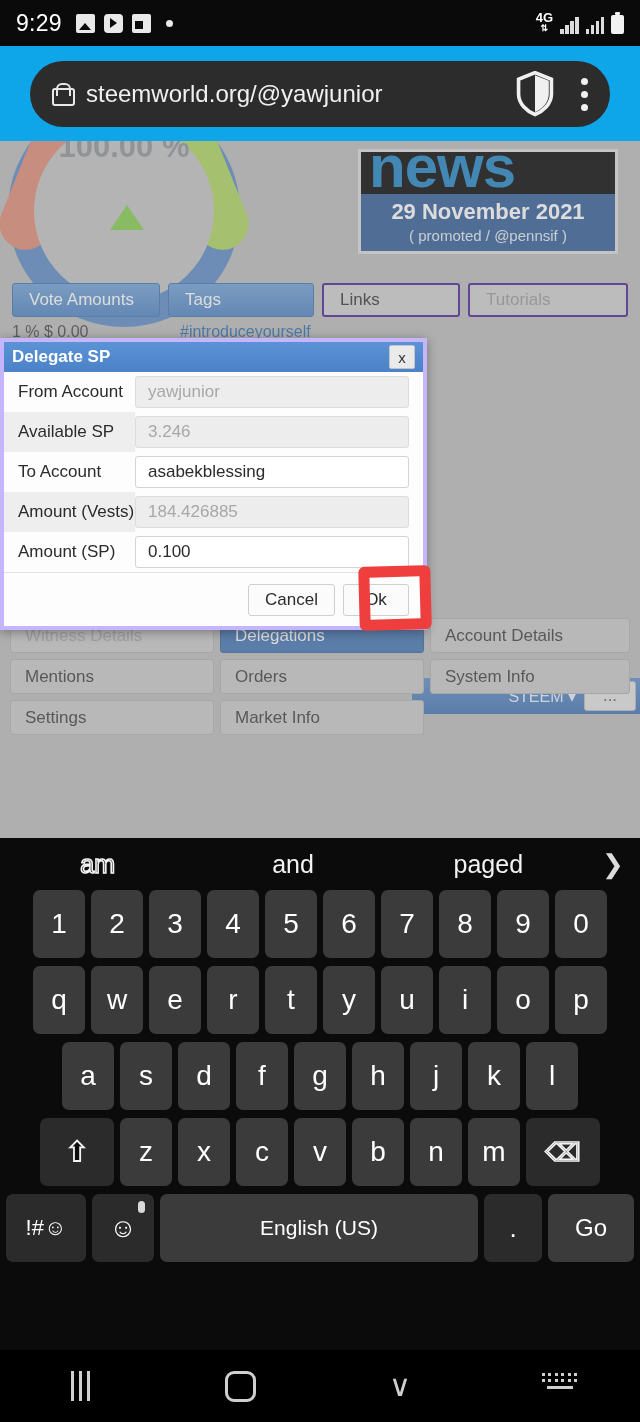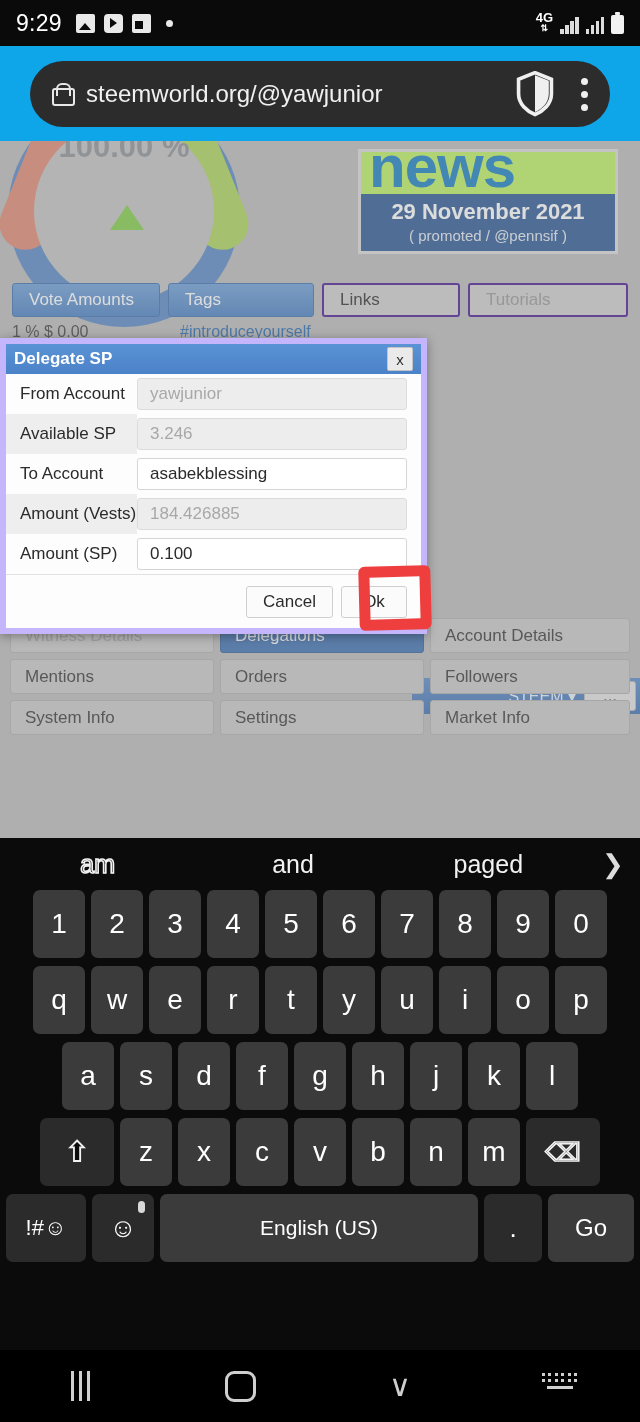--- a/index.html
+++ b/index.html
@@ -62,21 +62,21 @@
   .gauge-pct { position:absolute; top:8px; left:0; width:180px; text-align:center;
     color:#8e9499; font-size:31px; font-weight:bold; }
   .gauge-tri { position:absolute; left:76px; top:84px; width:0; height:0;
     border-left:17px solid transparent; border-right:17px solid transparent; border-bottom:25px solid #84cf4a; }
   .gauge-val { position:absolute; bottom:14px; left:0; width:232px; text-align:center;
     color:#fff; font-size:22px; font-weight:bold; }
 
   
   .news { position:absolute; right:22px; top:8px; width:260px; height:105px;
     background:#2d5a96; border:3px solid #dcdcdc; }
-  .news-top { height:42px; background:#bef264; overflow:hidden; position:relative; }
+  .news-top { height:42px; background:#000000; overflow:hidden; position:relative; }
   .news-top span { position:absolute; left:8px; top:-20px; color:#1c82c4;
     font-size:60px; font-weight:bold; letter-spacing:-1px; }
   .news-date { color:#fff; font-size:22px; font-weight:bold; text-align:center; margin-top:5px; }
   .news-sub { color:#e3e9f1; font-size:15px; text-align:center; margin-top:2px; }
 
   
   .tabrow { position:absolute; display:flex; gap:8px; }
   .tabrow.r1 { left:12px; top:142px; width:616px; }
   .tab { height:34px; border-radius:3px; display:flex; align-items:center;
     padding:0 16px; font-size:17px; color:#333; background:#cfcfcf; border:2px solid #4c1d95; }
@@ -98,21 +98,21 @@
   
   .navgrid { position:absolute; left:10px; top:477px; width:620px;
     display:grid; grid-template-columns:204px 204px 200px; gap:6px 6px; }
   .navcell { height:35px; background:#c9c9c9; border:1px solid #b0b0b0; border-radius:3px;
     display:flex; align-items:center; padding:0 14px; font-size:17px; color:#3b3b3b; }
   .navcell.active { background:#3f72b4; color:#fff; border-color:#35639c; }
   .navcell.dim { color:#a3a3a3; }
 
   
   .dialog { position:absolute; left:0; top:338px; width:427px; background:#fdfdfd;
-    border:6px solid #c4b5fd; box-shadow:0 2px 10px rgba(0,0,0,.35); z-index:20; }
+    border:4px solid #c4b5fd; box-shadow:0 2px 10px rgba(0,0,0,.35); z-index:20; }
   .dlg-title { height:30px; background:linear-gradient(#5b93d6,#4b82c8);
     display:flex; align-items:center; padding:0 8px; }
   .dlg-title-text { color:#fff; font-size:17px; font-weight:bold; }
   .dlg-x { margin-left:auto; width:26px; height:24px; background:#eaeaea;
     border:1px solid #c4c4c4; border-radius:2px; color:#333; font-size:15px;
     display:flex; align-items:center; justify-content:center; }
   .dlg-body { padding:0; }
   .frow { display:flex; align-items:stretch; height:40px; }
   .flabel { width:131px; display:flex; align-items:center; padding-left:14px;
     font-size:17px; color:#2b2b2b; }
@@ -254,21 +254,20 @@
       </div>
       <div class="dots-btn">...</div>
     </div>
 
     <div class="navgrid">
       <div class="navcell dim">Witness Details</div>
       <div class="navcell active">Delegations</div>
       <div class="navcell">Account Details</div>
       <div class="navcell">Mentions</div>
       <div class="navcell">Orders</div>
-      <div class="navcell">Followers</div>
       <div class="navcell">System Info</div>
       <div class="navcell">Settings</div>
       <div class="navcell">Market Info</div>
     </div>
 
     <div class="page-dim"></div>
   </div>
 
   <div class="dialog">
     <div class="dlg-title">

